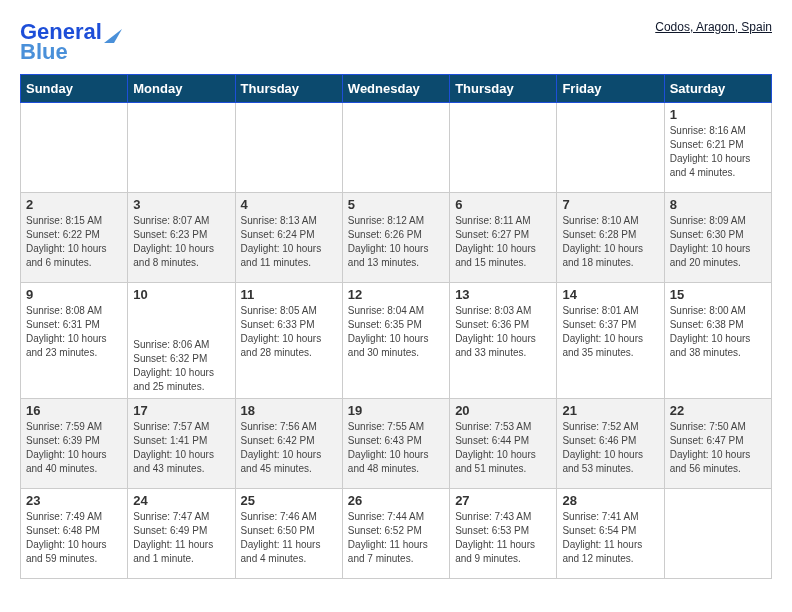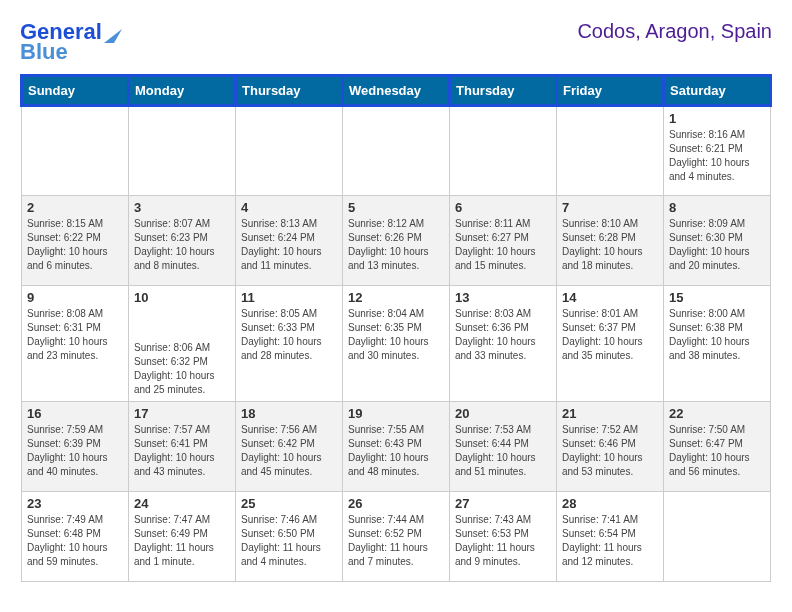--- a/index.html
+++ b/index.html
@@ -28,36 +28,37 @@
     }
     .title-area {
       text-align: right;
     }
     .calendar-title {
       font-size: 36px;
       font-weight: bold;
       color: #333;
     }
     .calendar-subtitle {
-      font-size: 20px;
-      color: #4c1d95;
+      font-size: 12px;
+      color: #0f172a;
+      text-decoration: underline;
     }
     table {
       width: 100%;
       border-collapse: collapse;
       table-layout: fixed;
     }
     thead tr th {
-      background-color: #0369a1;
+      background-color: #0c4a6e;
       color: #fff;
       font-size: 13px;
       font-weight: bold;
       padding: 6px 5px;
       text-align: left;
-      border: 3px solid #1d4ed8;
+      border: 1px solid #1d4ed8;
     }
     tbody tr td {
       border: 1px solid #ccc;
       vertical-align: top;
       padding: 4px 5px;
       height: 90px;
       font-size: 10.5px;
       color: #333;
     }
     .day-number {
@@ -223,21 +224,21 @@
       <tr>
         <td>
           <span class="day-number">16</span>
           <div class="day-info" style="white-space: pre-line;">Sunrise: 7:59 AM
 Sunset: 6:39 PM
 Daylight: 10 hours and 40 minutes.</div>
         </td>
         <td>
           <span class="day-number">17</span>
           <div class="day-info" style="white-space: pre-line;">Sunrise: 7:57 AM
-Sunset: 6:41 PM
+Sunset: 1:41 PM
 Daylight: 10 hours and 43 minutes.</div>
         </td>
         <td>
           <span class="day-number">18</span>
           <div class="day-info" style="white-space: pre-line;">Sunrise: 7:56 AM
 Sunset: 6:42 PM
 Daylight: 10 hours and 45 minutes.</div>
         </td>
         <td>
           <span class="day-number">19</span>

